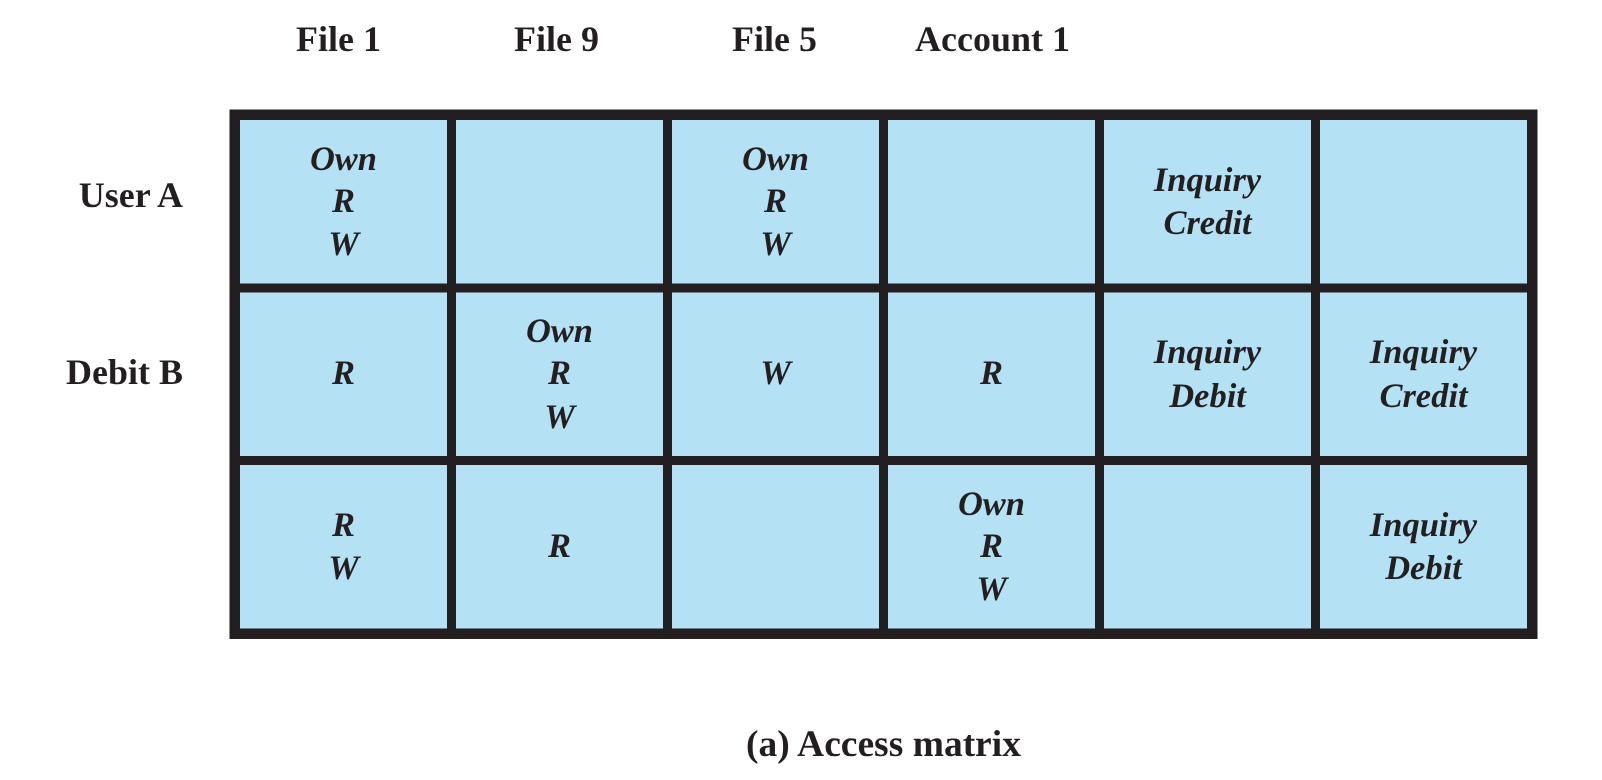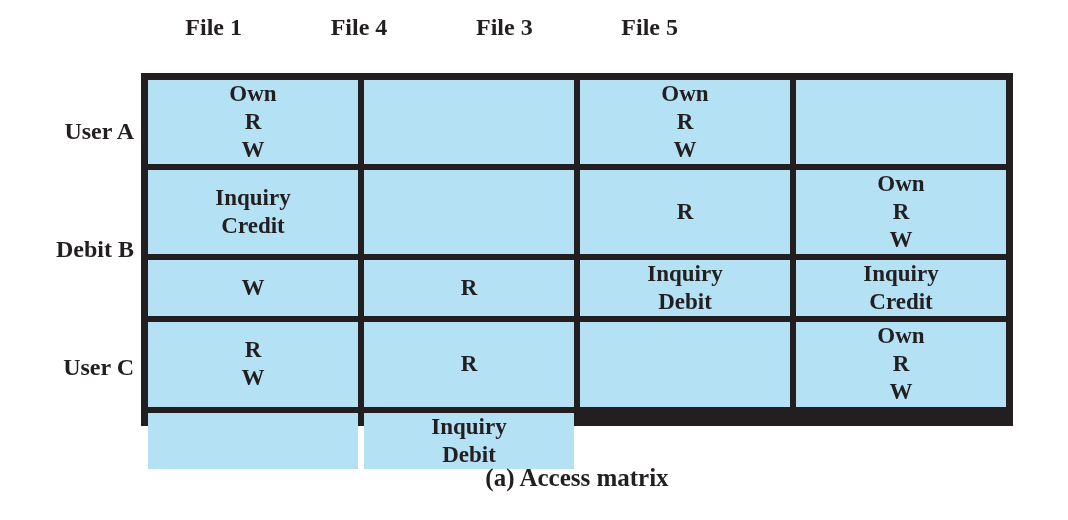--- a/index.html
+++ b/index.html
@@ -12,21 +12,21 @@
     width: 1068px;
     height: 520px;
     background: var(--background, #ffffff);
     font-family: "Liberation Serif", "DejaVu Serif", serif;
     font-weight: bold;
     color: var(--text, #231f20);
     overflow: hidden;
   }
   .figure {
     position: absolute;
-    left: 0;
+    left: 12px;
     top: 0;
     display: grid;
     grid-template-columns: 141px 872px;
     grid-template-rows: 73px 353px auto;
   }
   .corner { grid-column: 1; grid-row: 1; }
   .col-headers {
     grid-column: 2;
     grid-row: 1;
     display: grid;
@@ -43,68 +43,69 @@
   .row-labels {
     grid-column: 1;
     grid-row: 2;
     display: grid;
     grid-template-rows: repeat(3, 1fr);
   }
   .row-label {
     display: flex;
     align-items: center;
     justify-content: flex-end;
-    padding-right: 7px;
+    padding-right: 31px;
     font-size: 24px;
     white-space: nowrap;
   }
   .grid {
     grid-column: 2;
     grid-row: 2;
     display: grid;
-    grid-template-columns: repeat(4, 1fr);
+    grid-template-columns: repeat(6, 1fr);
     grid-template-rows: repeat(3, 1fr);
     background: var(--grid, #231f20);
     padding: 7px;
     gap: 6px;
+    font-style: italic;
   }
   .cell {
     background: var(--cell-fill, #b4e1f4);
     display: flex;
     flex-direction: column;
     align-items: center;
     justify-content: center;
     font-size: 23px;
     line-height: 1.22;
     text-align: center;
   }
   .caption {
     grid-column: 2;
     grid-row: 3;
     text-align: center;
     padding-top: 38px;
     font-size: 25px;
+    margin-top: 19px;
   }
 </style>
 </head>
 <body>
 
 <div class="stage">
   <div class="figure">
     <div class="corner"></div>
     <div class="col-headers" id="colHeaders">
         <div class="col-header">File 1</div>
-        <div class="col-header">File 4</div>
-        <div class="col-header">File 3</div>
+        <div class="col-header">File 9</div>
         <div class="col-header">File 5</div>
+        <div class="col-header">Account 1</div>
       </div>
     <div class="row-labels" id="rowLabels">
         <div class="row-label">User A</div>
         <div class="row-label">Debit B</div>
-        <div class="row-label">User C</div>
       </div>
     <div class="grid" id="grid">
         <div class="cell">
           <div class="line">Own</div>
           <div class="line">R</div>
           <div class="line">W</div>
         </div>
         <div class="cell"></div>
         <div class="cell">
           <div class="line">Own</div>

